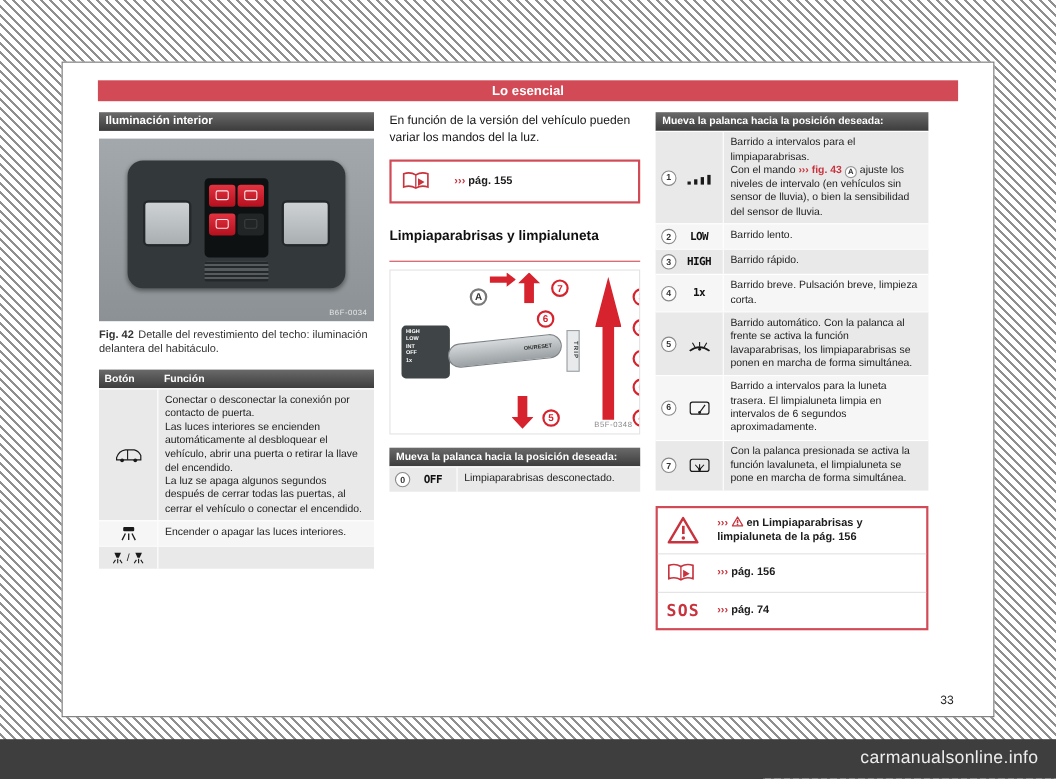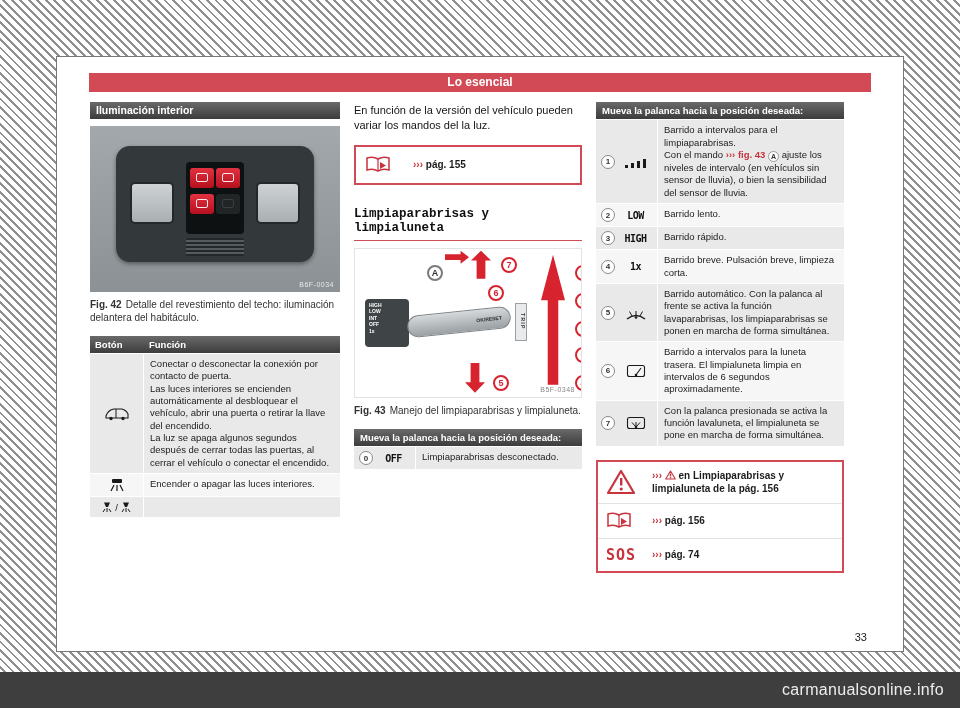--- a/index.html
+++ b/index.html
@@ -89,21 +89,21 @@
   .glyph { font-family:"DejaVu Sans Mono", monospace; font-weight:bold; font-size:10px; color:#111; letter-spacing:-.5px; }
   .inline-badge { display:inline-flex; width:11px; height:11px; border:1px solid #999; border-radius:50%;
     font-size:7px; align-items:center; justify-content:center; vertical-align:-1px;
     background:#fff; color:#333; font-weight:bold; }
   .red { color:#c8333e; font-weight:bold; }
 
   
   .intro { font-size:11px; line-height:1.35; color:#161616; margin-top:1px; }
   .refbox { margin-top:12px; border:2px solid #d24a55; padding:8px 9px; display:flex; align-items:center; gap:12px; }
   .refbox .txt { font-size:10px; font-weight:bold; color:#1c1c1c; }
-  .h2 { margin-top:22px; font-size:12.5px; font-weight:bold; color:#0f0f0f; padding-bottom:5px; border-bottom:1px solid #d24a55;font-family:Liberation Mono, monospace; }
+  .h2 { margin-top:22px; font-size:12.5px; font-weight:bold; color:#0f0f0f; padding-bottom:16px; border-bottom:1px solid #d24a55; }
 
   
   .notesbox { margin-top:14px; border:2px solid #d24a55; }
   .note-row { display:flex; align-items:center; gap:10px; padding:7px 8px; }
   .note-row + .note-row { border-top:1px solid #e2e2e2; }
   .note-icon { width:36px; min-width:36px; display:flex; align-items:center; }
   .note-text { font-size:10px; font-weight:bold; color:#1c1c1c; line-height:1.35; }
   .sos-glyph { font-family:"DejaVu Sans Mono", monospace; font-weight:bold; font-size:15px; color:#c8333e; letter-spacing:1px; }
 
   .page-num { position:absolute; right:36px; bottom:8px; font-size:11px; color:#222; }
@@ -234,23 +234,20 @@
         <div class="callout" style="left:220px;top:16px;">3</div>
         <div class="callout" style="left:220px;top:44px;">2</div>
         <div class="callout" style="left:220px;top:72px;">1</div>
         <div class="callout" style="left:220px;top:98px;">0</div>
         <div class="callout" style="left:220px;top:126px;">4</div>
         <div class="callout" style="left:138px;top:126px;">5</div>
 
         <div class="fig-code">B5F-0348</div>
       </div>
 
-      <div class="caption">
-        <span class="figlabel">Fig. 43</span><span>Manejo del limpiaparabrisas y limpialuneta.</span>
-      </div>
 
       <div class="tbl">
         <div class="tbl-head single">Mueva la palanca hacia la posición deseada:</div>
         <div class="tbl-body">
           <div class="trow">
             <div class="c-icon wide">
               <span class="badge">0</span>
               <span class="center">
                   <span class="glyph">OFF</span>
                 </span>

